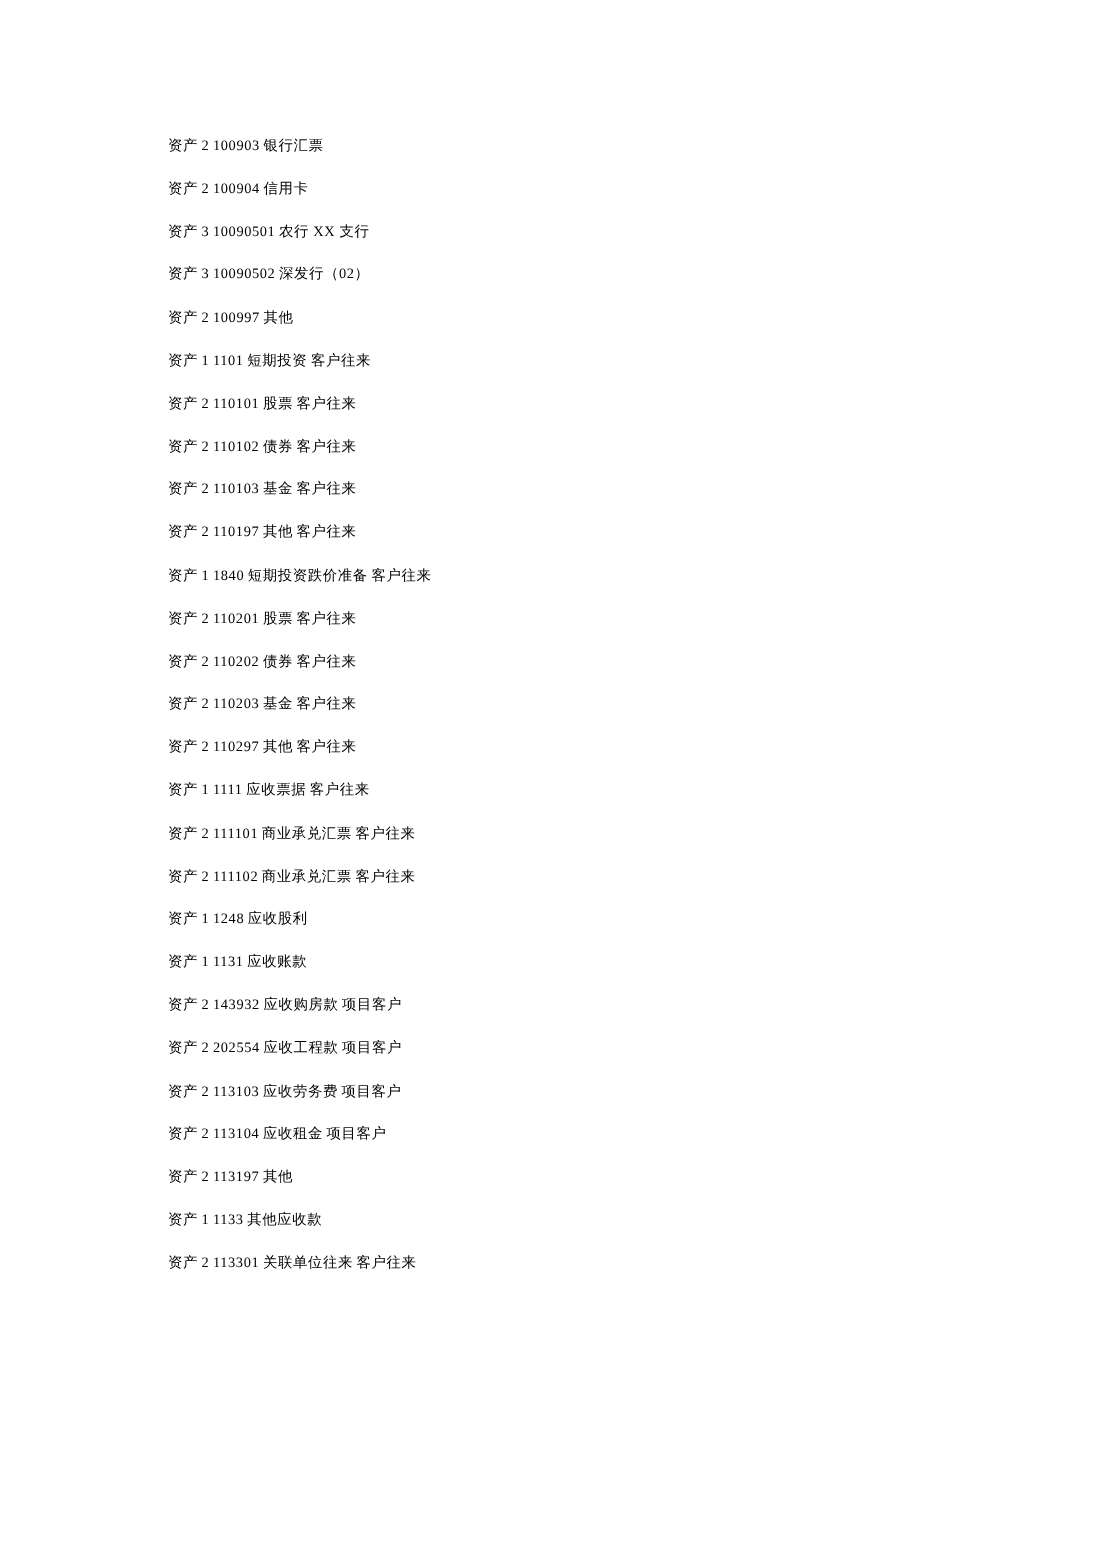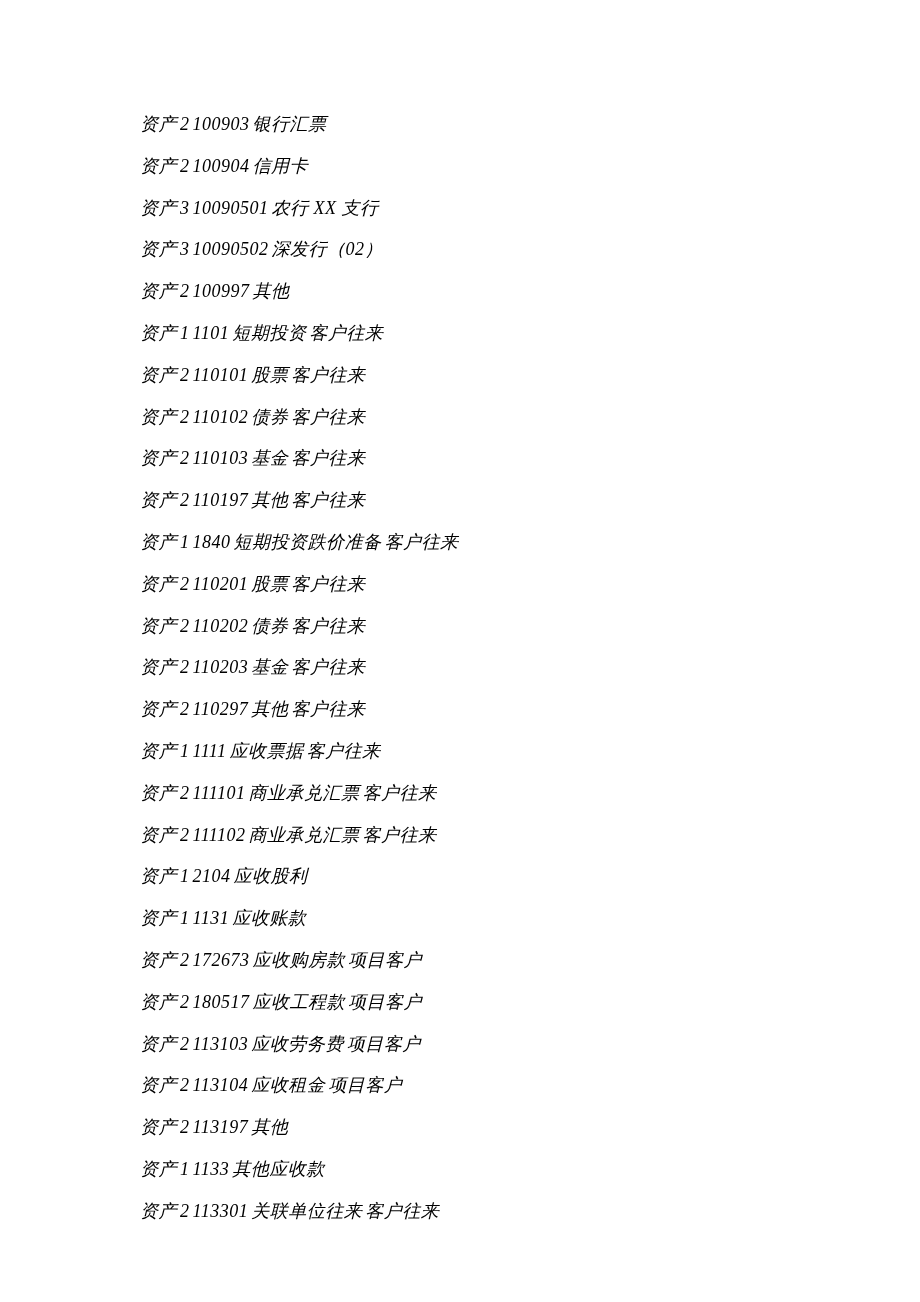--- a/index.html
+++ b/index.html
@@ -8,27 +8,26 @@
       box-sizing: border-box;
     }
     body {
       width: 920px;
       height: 1302px;
       background: #ffffff;
       font-family: "SimSun", "宋体", serif;
       padding: 115px 140px 0 140px;
     }
     .line {
-      font-size: 18px;
+      font-size: 12px;
       line-height: 1;
       margin-bottom: 23.8px;
       color: #000000;
       letter-spacing: 0.5px;
       white-space: nowrap;
-      font-style: italic;
     }
     .cat {
       margin-right: 3px;
     }
     .level {
       margin-right: 3px;
     }
     .code {
       margin-right: 3px;
     }
@@ -51,22 +50,22 @@
     <div class="line"><span class="cat">资产</span><span class="level">2</span><span class="code">110103</span><span class="name">基金</span><span class="extra">客户往来</span></div>
     <div class="line"><span class="cat">资产</span><span class="level">2</span><span class="code">110197</span><span class="name">其他</span><span class="extra">客户往来</span></div>
     <div class="line"><span class="cat">资产</span><span class="level">1</span><span class="code">1840</span><span class="name">短期投资跌价准备</span><span class="extra">客户往来</span></div>
     <div class="line"><span class="cat">资产</span><span class="level">2</span><span class="code">110201</span><span class="name">股票</span><span class="extra">客户往来</span></div>
     <div class="line"><span class="cat">资产</span><span class="level">2</span><span class="code">110202</span><span class="name">债券</span><span class="extra">客户往来</span></div>
     <div class="line"><span class="cat">资产</span><span class="level">2</span><span class="code">110203</span><span class="name">基金</span><span class="extra">客户往来</span></div>
     <div class="line"><span class="cat">资产</span><span class="level">2</span><span class="code">110297</span><span class="name">其他</span><span class="extra">客户往来</span></div>
     <div class="line"><span class="cat">资产</span><span class="level">1</span><span class="code">1111</span><span class="name">应收票据</span><span class="extra">客户往来</span></div>
     <div class="line"><span class="cat">资产</span><span class="level">2</span><span class="code">111101</span><span class="name">商业承兑汇票</span><span class="extra">客户往来</span></div>
     <div class="line"><span class="cat">资产</span><span class="level">2</span><span class="code">111102</span><span class="name">商业承兑汇票</span><span class="extra">客户往来</span></div>
-    <div class="line"><span class="cat">资产</span><span class="level">1</span><span class="code">2104</span><span class="name">应收股利</span></div>
+    <div class="line"><span class="cat">资产</span><span class="level">1</span><span class="code">1248</span><span class="name">应收股利</span></div>
     <div class="line"><span class="cat">资产</span><span class="level">1</span><span class="code">1131</span><span class="name">应收账款</span></div>
-    <div class="line"><span class="cat">资产</span><span class="level">2</span><span class="code">172673</span><span class="name">应收购房款</span><span class="extra">项目客户</span></div>
-    <div class="line"><span class="cat">资产</span><span class="level">2</span><span class="code">180517</span><span class="name">应收工程款</span><span class="extra">项目客户</span></div>
+    <div class="line"><span class="cat">资产</span><span class="level">2</span><span class="code">143932</span><span class="name">应收购房款</span><span class="extra">项目客户</span></div>
+    <div class="line"><span class="cat">资产</span><span class="level">2</span><span class="code">202554</span><span class="name">应收工程款</span><span class="extra">项目客户</span></div>
     <div class="line"><span class="cat">资产</span><span class="level">2</span><span class="code">113103</span><span class="name">应收劳务费</span><span class="extra">项目客户</span></div>
     <div class="line"><span class="cat">资产</span><span class="level">2</span><span class="code">113104</span><span class="name">应收租金</span><span class="extra">项目客户</span></div>
     <div class="line"><span class="cat">资产</span><span class="level">2</span><span class="code">113197</span><span class="name">其他</span></div>
     <div class="line"><span class="cat">资产</span><span class="level">1</span><span class="code">1133</span><span class="name">其他应收款</span></div>
     <div class="line"><span class="cat">资产</span><span class="level">2</span><span class="code">113301</span><span class="name">关联单位往来</span><span class="extra">客户往来</span></div>
   </div>
 
 </body></html>

